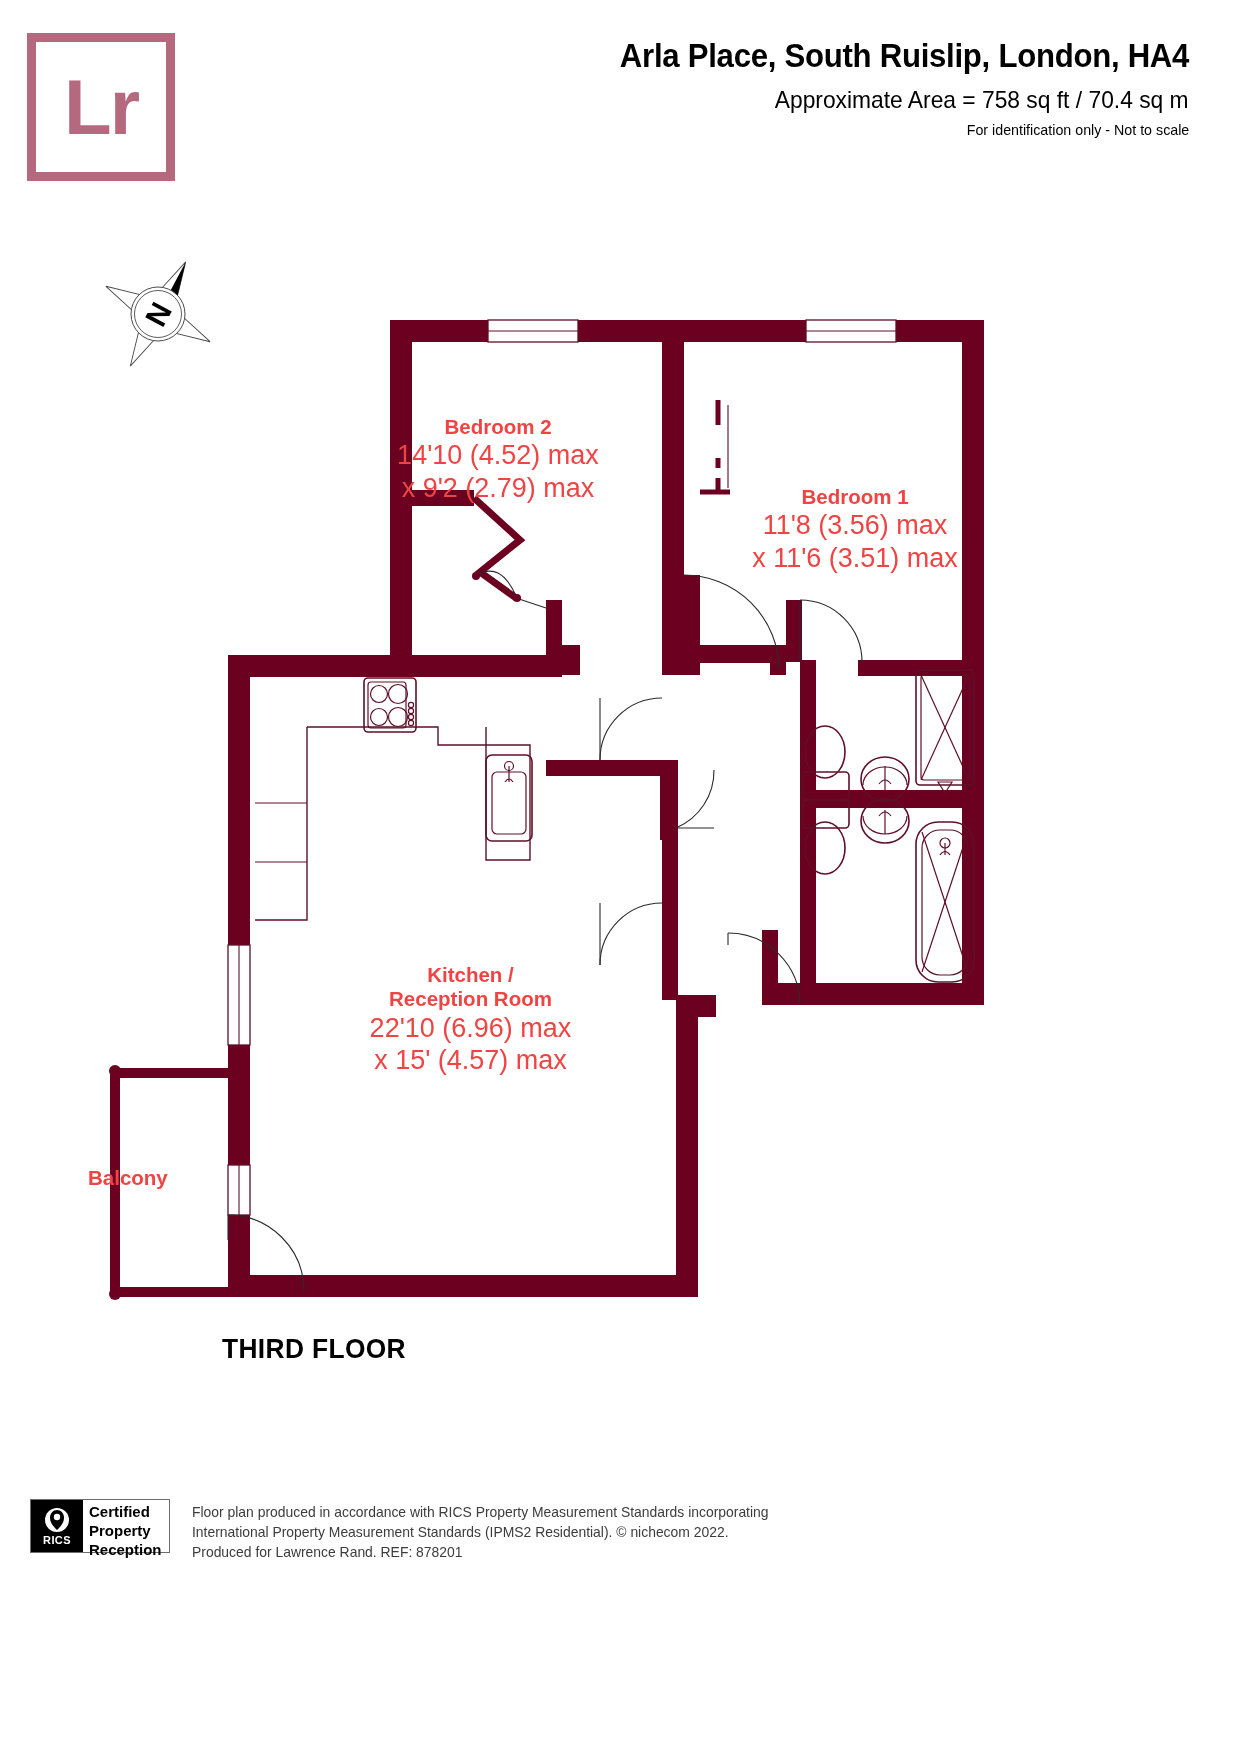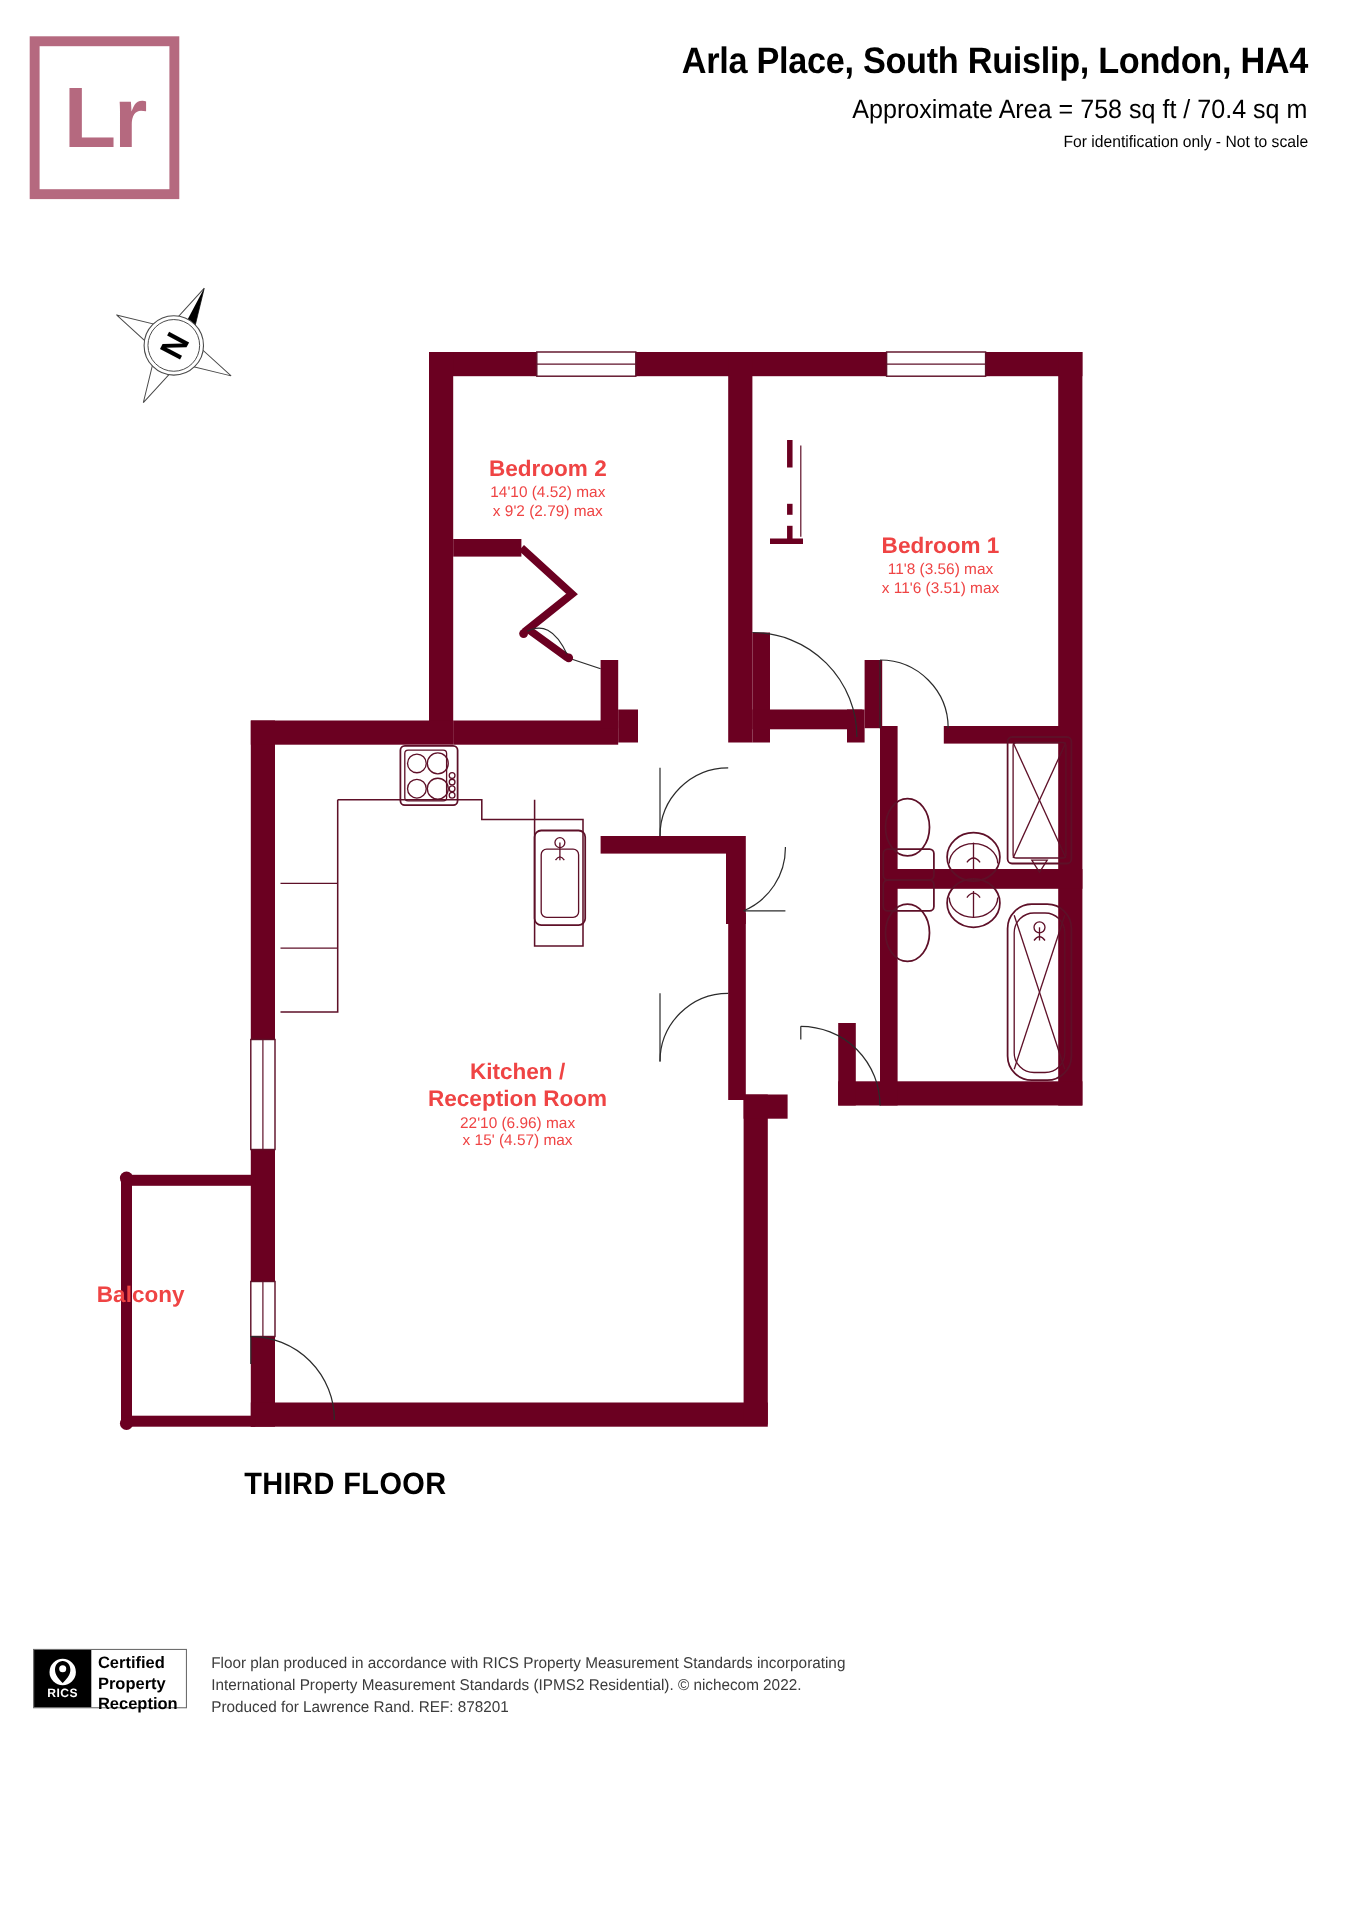--- a/index.html
+++ b/index.html
@@ -7,21 +7,21 @@
     width: 1241px; height: 1755px;
     background: #ffffff;
     font-family: "Liberation Sans", sans-serif;
     overflow: hidden;
   }
   .page { position: relative; width: 1241px; height: 1755px; background:#fff; }
 
   
   .logo-box {
     position: absolute; left: 27px; top: 33px;
-    width: 136px; height: 148px;
+    width: 148px; height: 148px;
     border: 9px solid #b5697f;
     background: #ffffff;
     padding-left: 40px;
   }
   .logo-text {
     position: absolute; left: 0; top: 50%;
     transform: translateY(-50%);
     width: 100%; text-align: center;
     font-size: 78px; font-weight: 700; line-height: 1;
     color: #b5697f;
@@ -52,21 +52,21 @@
 
   
   .plan { position: absolute; left: 0; top: 0; width: 1241px; height: 1755px; }
 
   
   .roomlabel {
     position: absolute; text-align: center; color: #ef4444;
     line-height: 1.19; white-space: nowrap;
   }
   .roomlabel .rname { font-size: 20.5px; font-weight: 700; display:block; }
-  .roomlabel .rdim  { font-size: 14px; font-weight: 400; display:block; }
+  .roomlabel .rdim  { font-size: 27px; font-weight: 400; display:block; }
 
   #lbl-bed2 { left: 368px; top: 415px; width: 260px; }
   #lbl-bed1 { left: 720px; top: 445px; width: 270px; margin-top: 40px; }
   #lbl-kitchen { left: 328px; top: 963px; width: 285px; }
   #lbl-balcony { left: 88px; top: 1166px; width: 180px;
                  text-align: left; }
   #lbl-balcony .rname { font-size: 20.5px; font-weight: 700; }
 
   .floorlabel {
     position: absolute; left: 222px; top: 1333px;

